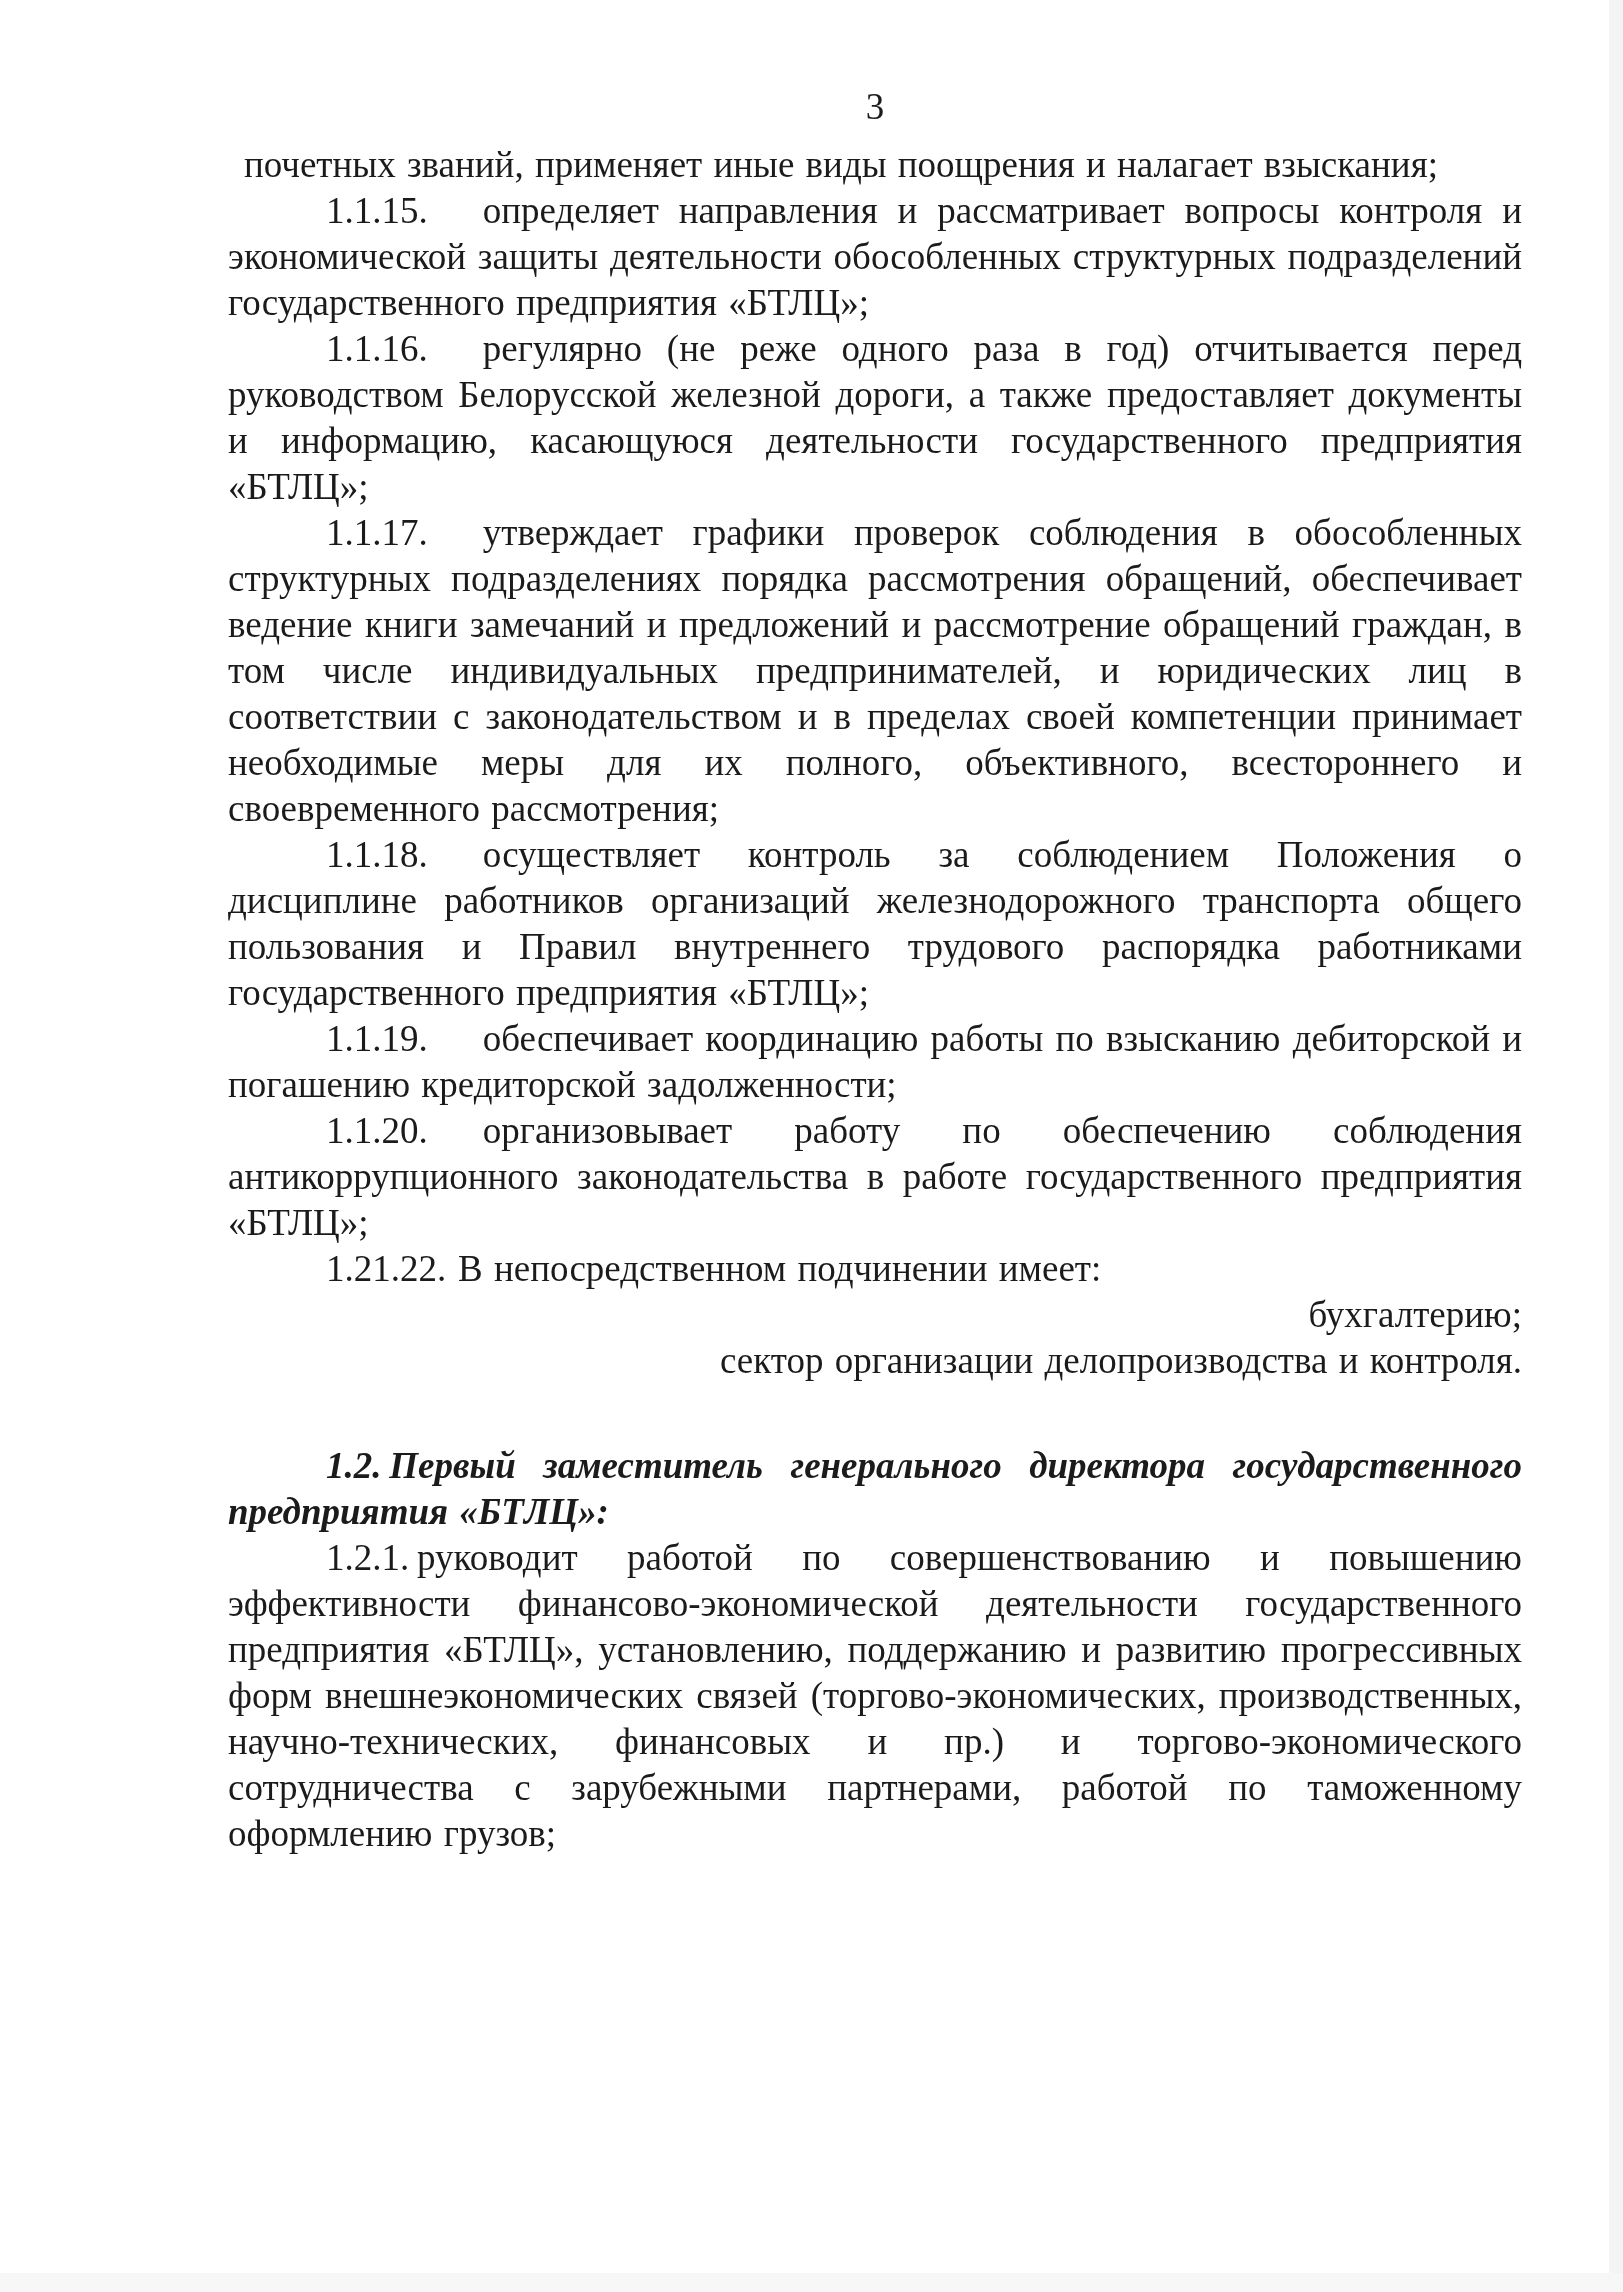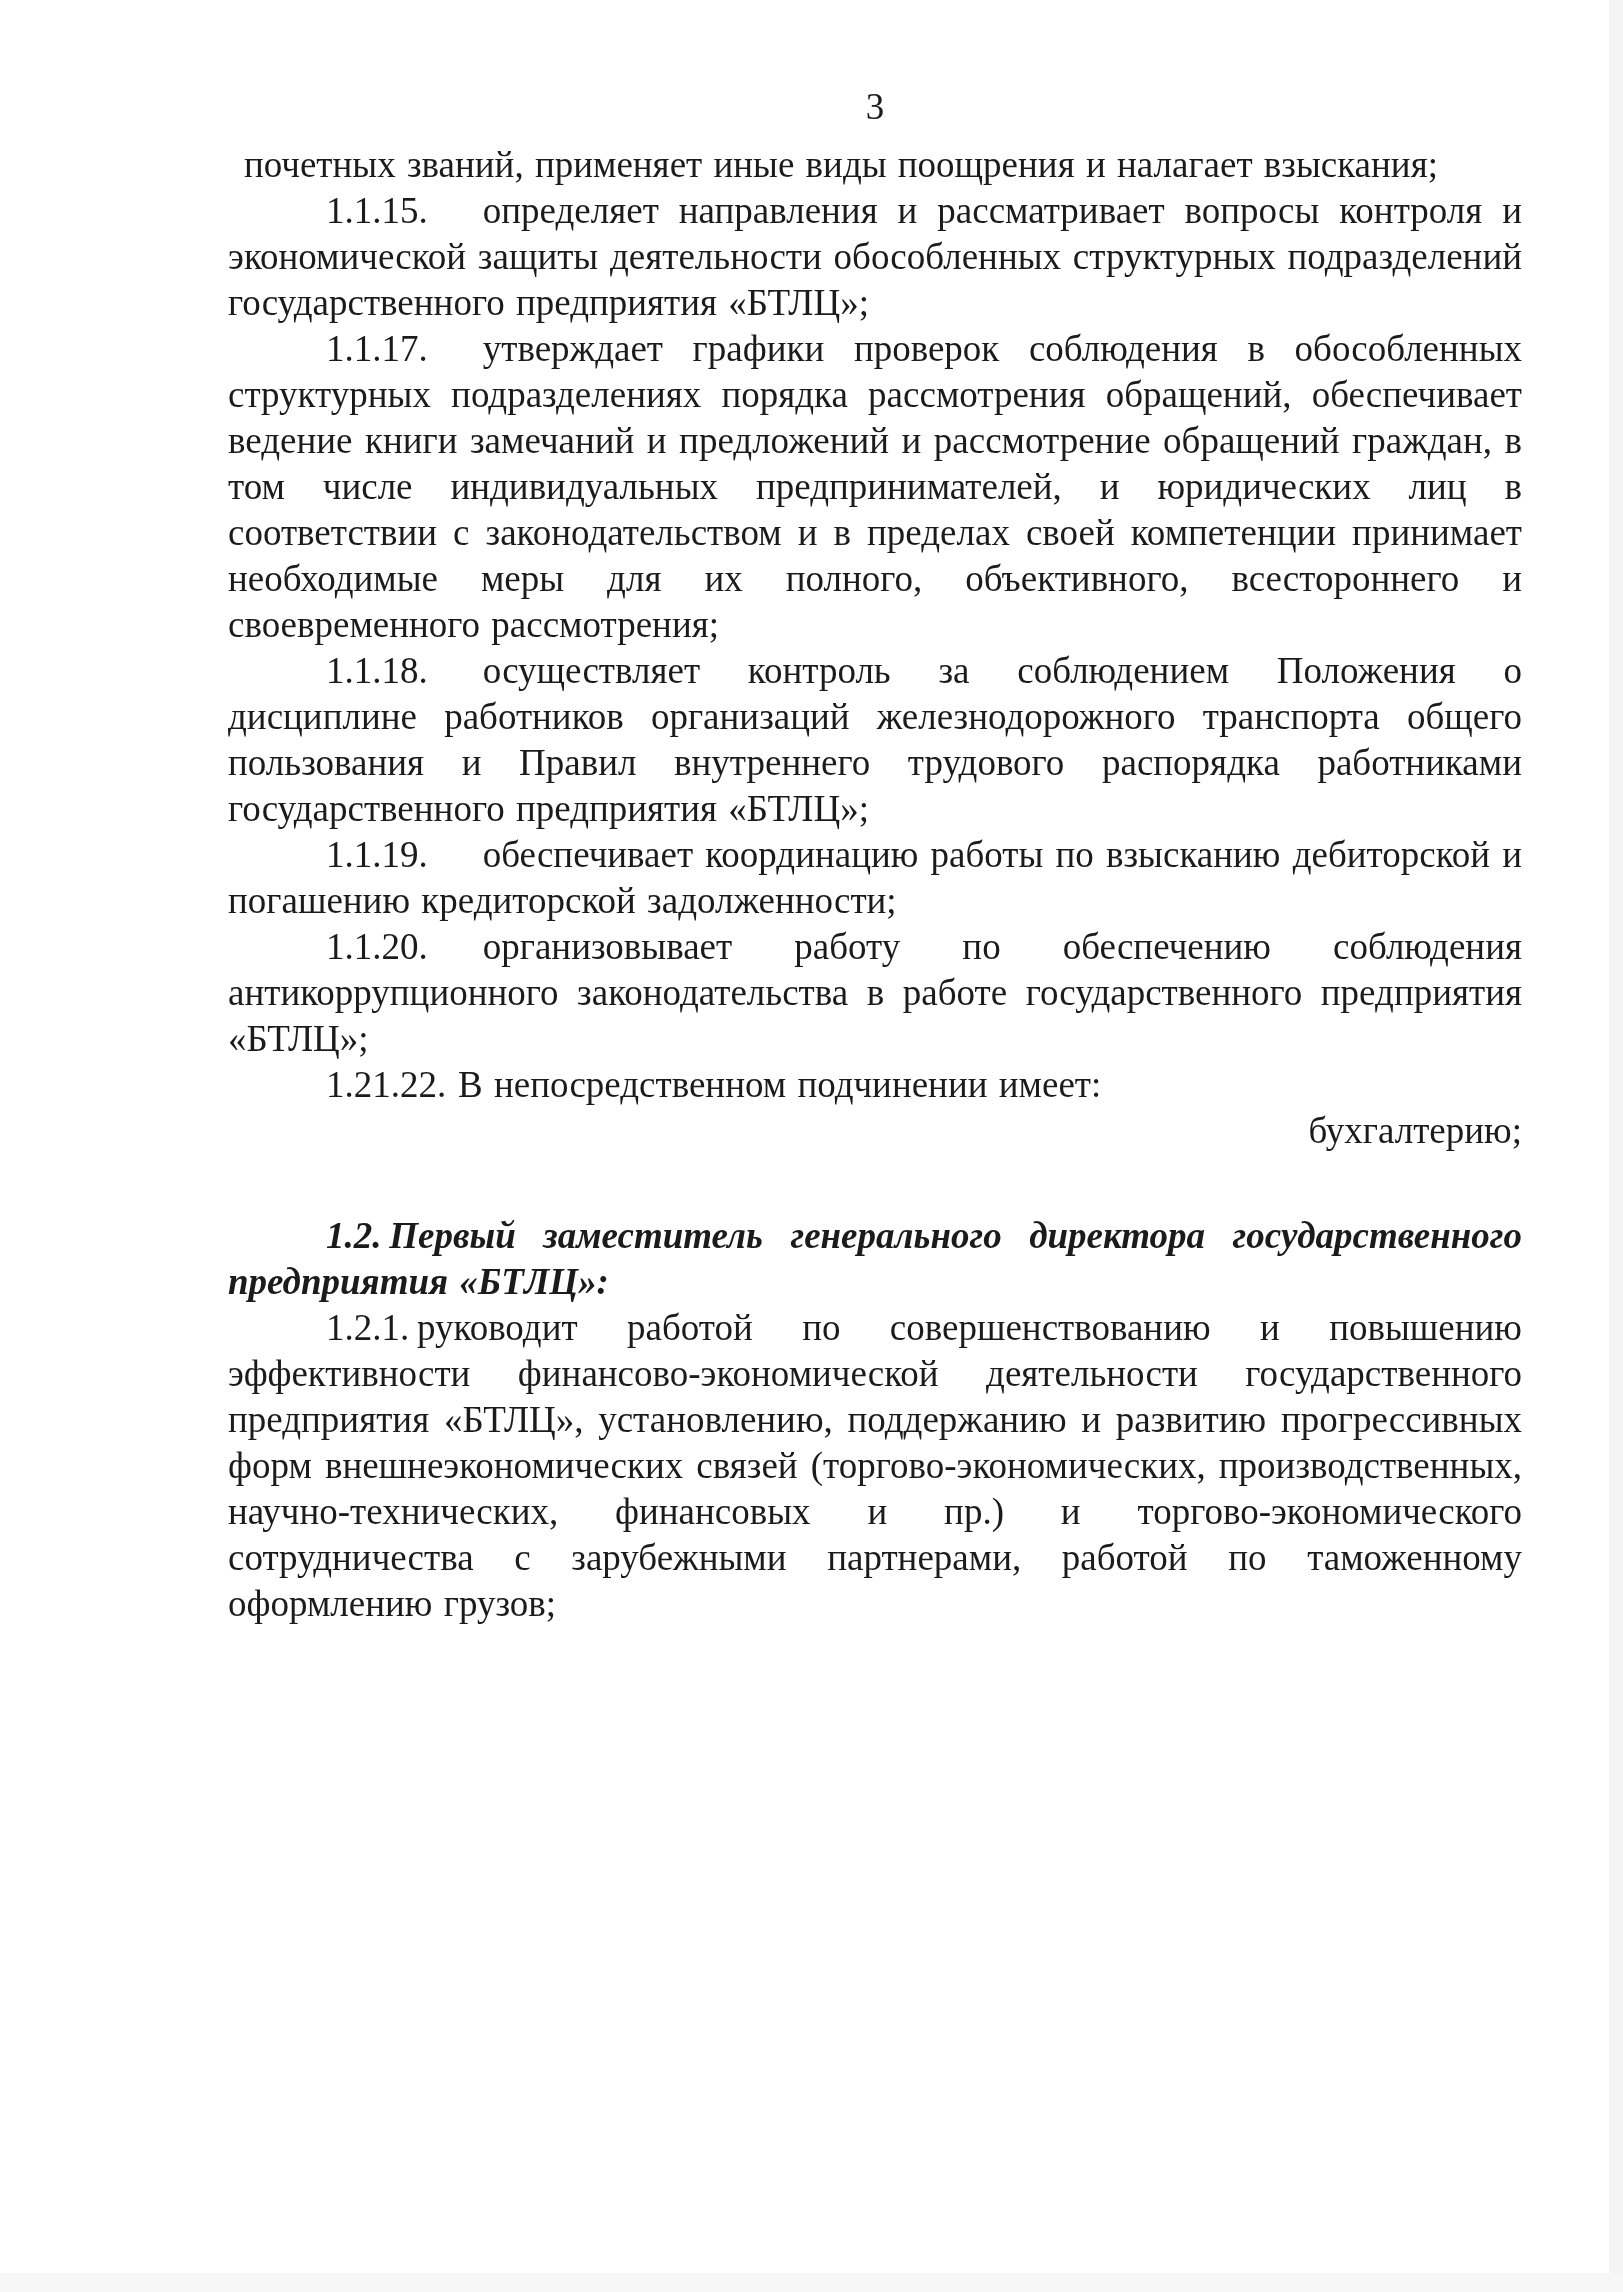--- a/index.html
+++ b/index.html
@@ -77,33 +77,35 @@
   <div class="edge-bottom"></div>
 
   <div class="content">
 
     <p class="pageno">3</p>
 
     <p class="para no-indent"><span>почетных званий, применяет иные виды поощрения и налагает взыскания;</span></p>
 
     <p class="para"><span class="pnum">1.1.15.</span><span class="pgap"></span><span>определяет направления и рассматривает вопросы контроля и экономической защиты деятельности обособленных структурных подразделений государственного предприятия «БТЛЦ»;</span></p>
 
+    <p class="para"><span class="pnum">1.1.16.</span><span class="pgap"></span><span>регулярно (не реже одного раза в год) отчитывается перед руководством Белорусской железной дороги, а также предоставляет документы и информацию, касающуюся деятельности государственного предприятия «БТЛЦ»;</span></p>
 
     <p class="para"><span class="pnum">1.1.17.</span><span class="pgap"></span><span>утверждает графики проверок соблюдения в обособленных структурных подразделениях порядка рассмотрения обращений, обеспечивает ведение книги замечаний и предложений и рассмотрение обращений граждан, в том числе индивидуальных предпринимателей, и юридических лиц в соответствии с законодательством и в пределах своей компетенции принимает необходимые меры для их полного, объективного, всестороннего и своевременного рассмотрения;</span></p>
 
     <p class="para"><span class="pnum">1.1.18.</span><span class="pgap"></span><span>осуществляет контроль за соблюдением Положения о дисциплине работников организаций железнодорожного транспорта общего пользования и Правил внутреннего трудового распорядка работниками государственного предприятия «БТЛЦ»;</span></p>
 
     <p class="para"><span class="pnum">1.1.19.</span><span class="pgap"></span><span>обеспечивает координацию работы по взысканию дебиторской и погашению кредиторской задолженности;</span></p>
 
     <p class="para"><span class="pnum">1.1.20.</span><span class="pgap"></span><span>организовывает работу по обеспечению соблюдения антикоррупционного законодательства в работе государственного предприятия «БТЛЦ»;</span></p>
 
 
     <p class="para"><span class="pnum">1.21.22.</span><span class="pgap sm"></span><span>В непосредственном подчинении имеет:</span></p>
 
     <p class="list-line"><span>бухгалтерию;</span></p>
+    <p class="list-line"><span>сектор организации делопроизводства и контроля.</span></p>
 
     <p class="heading"><span class="pnum">1.2.</span><span class="pgap xs"></span><span>Первый заместитель генерального директора государственного предприятия «БТЛЦ»:</span></p>
 
     <p class="para"><span class="pnum">1.2.1.</span><span class="pgap xs"></span><span>руководит работой по совершенствованию и повышению эффективности финансово-экономической деятельности государственного предприятия «БТЛЦ», установлению, поддержанию и развитию прогрессивных форм внешнеэкономических связей (торгово-экономических, производственных, научно-технических, финансовых и пр.) и торгово-экономического сотрудничества с зарубежными партнерами, работой по таможенному оформлению грузов;</span></p>
 
   </div>
 </div>
 
 
 </body></html>

